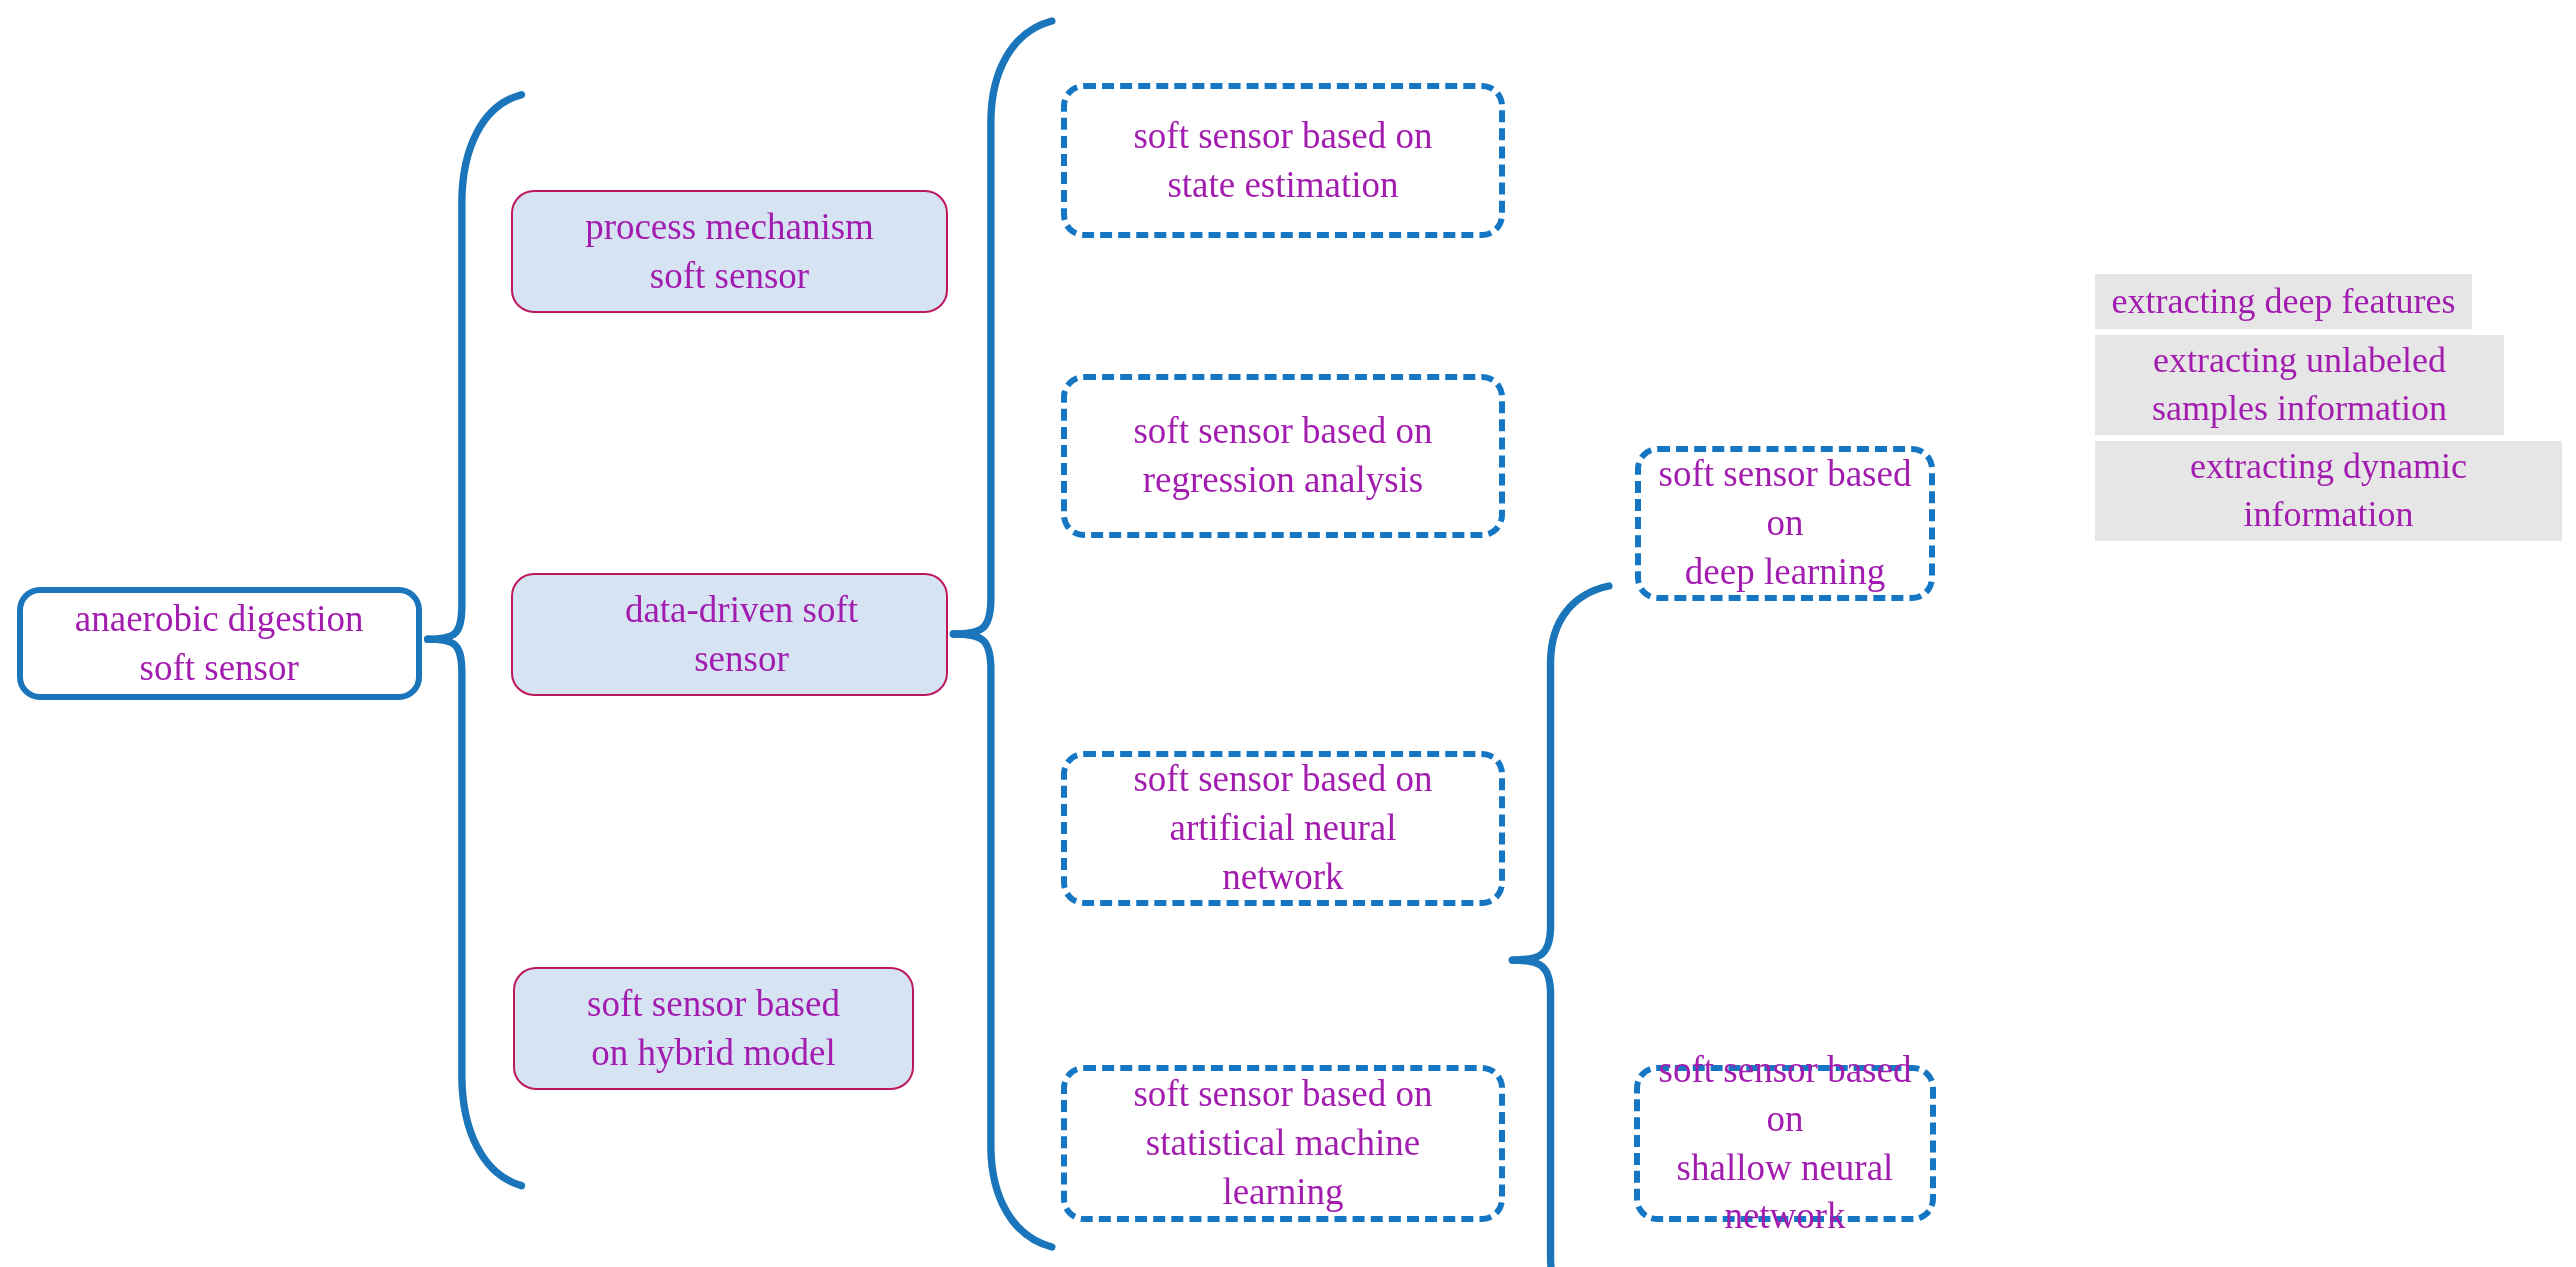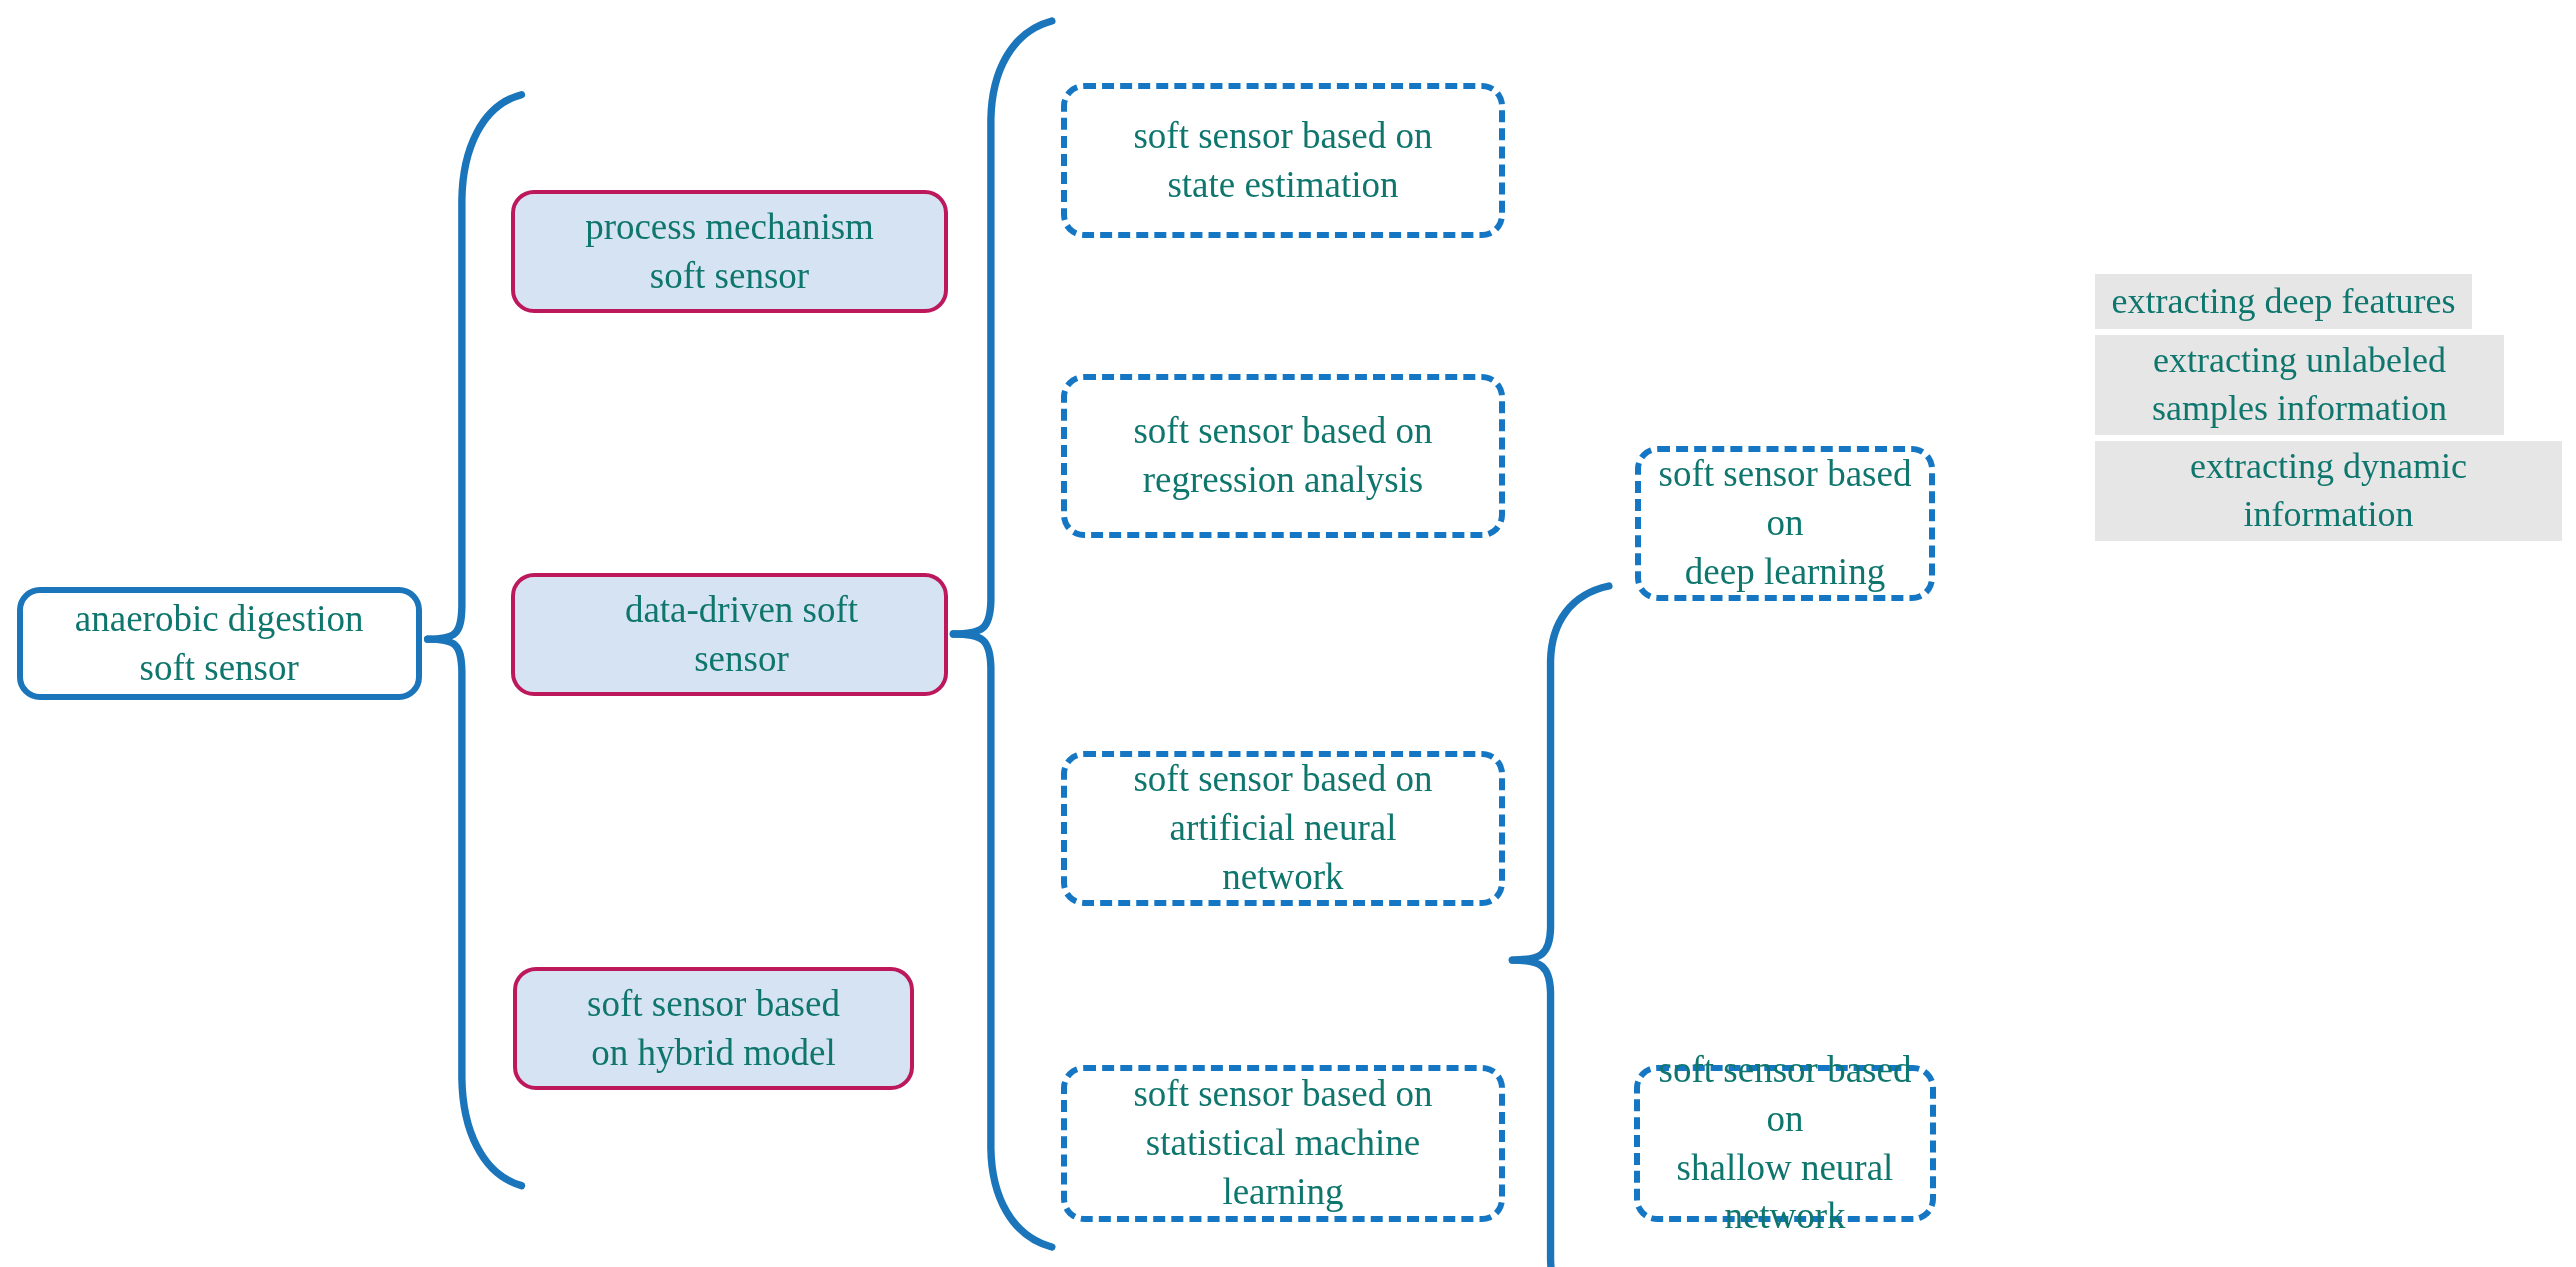--- a/index.html
+++ b/index.html
@@ -17,35 +17,35 @@
     background: #ffffff;
     overflow: hidden;
   }
   .node {
     position: absolute;
     box-sizing: border-box;
     display: flex;
     align-items: center;
     justify-content: center;
     text-align: center;
-    color: #0f766e;
+    color: #a21caf;
     line-height: 1.32;
     white-space: pre-line;
   }
   
   .node.root {
     background: #ffffff;
     border: 6px solid #1b75bb;
     border-radius: 23px;
     font-size: 37px;
   }
   
   .node.filled {
     background: #d6e3f3;
-    border: 4px solid #be185d;
+    border: 2px solid #be185d;
     border-radius: 23px;
     font-size: 37px;
   }
   
   .node.dashed {
     background: #ffffff;
     border: 6px dashed #1577c4;
     border-radius: 23px;
     font-size: 37px;
   }

